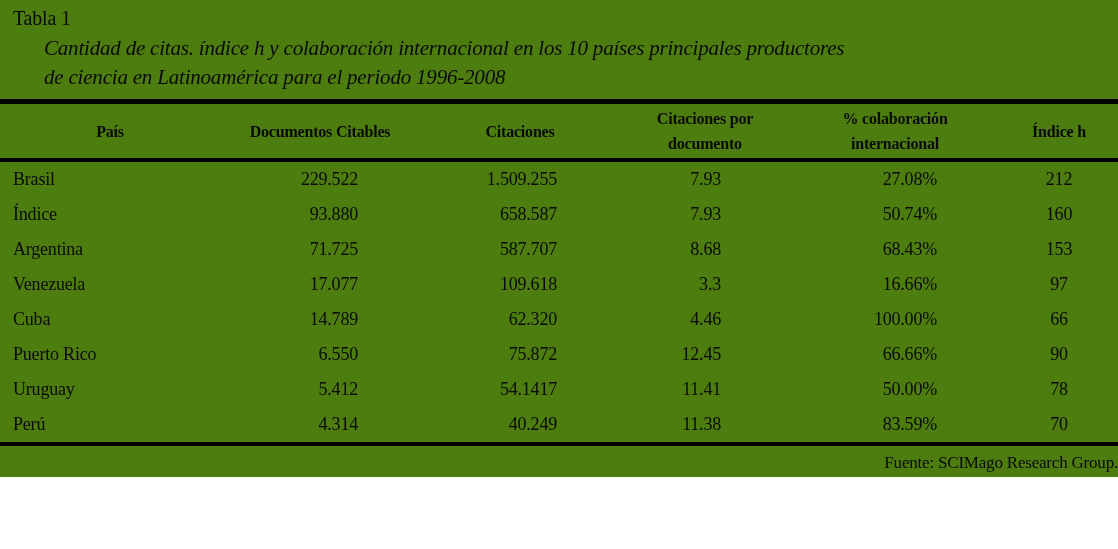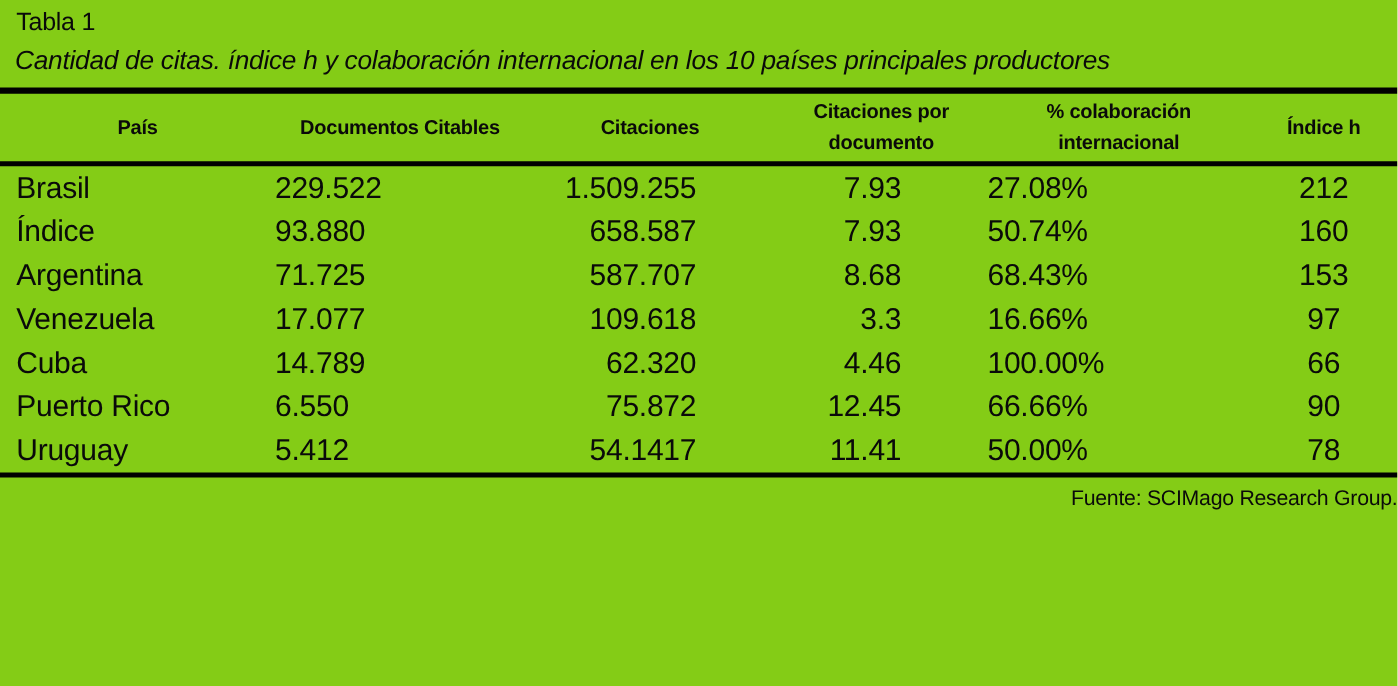--- a/index.html
+++ b/index.html
@@ -1,39 +1,39 @@
 <!DOCTYPE html>
 <html><head>
 <meta charset="utf-8">
 <style>
   * { margin: 0; padding: 0; box-sizing: border-box; }
   html, body { background: #ffffff; }
   .page {
     position: relative;
     width: 1118px;
-    height: 549px;
-    background: #84cc16;
+    height: 477px;
+    background: #4d7c0f;
     color: #0a0a0a;
-    font-family: Liberation Sans, sans-serif;
+    font-family: Liberation Serif, serif;
     letter-spacing: -0.2px;
     overflow: hidden;
   }
   .table-label {
     margin: 6px 0 0 13px;
     font-size: 20px;
     line-height: 24px;
     white-space: nowrap;
   }
   .caption {
     margin: 4px 0 0 12px;
     font-style: italic;
     font-size: 21px;
     line-height: 29px;
   }
-  .caption div { white-space: nowrap; }
+  .caption div { white-space: nowrap; margin-left: 32px; }
   .rule {
     width: 1118px;
     background: #000000;
   }
   .rule-thick { height: 5px; margin-top: 7px; }
   .rule-mid   { height: 4px; }
   table {
     width: 1118px;
     border-collapse: collapse;
     table-layout: fixed;
@@ -42,47 +42,48 @@
     height: 54px;
     font-weight: bold;
     font-size: 16px;
     line-height: 25px;
     text-align: center;
     vertical-align: middle;
     white-space: pre-line;
   }
   td {
     height: 35px;
-    font-size: 24px;
+    font-size: 18px;
     vertical-align: middle;
     white-space: nowrap;
   }
   .c1 { text-align: left;  padding-left: 13px; }
-  .c2 { text-align: left; padding-right: 62px; }
+  .c2 { text-align: right; padding-right: 62px; }
   .c3 { text-align: right; padding-right: 63px; margin-top: 40px; }
   .c4 { text-align: right; padding-right: 69px; }
-  .c5 { padding-right: 63px; }
+  .c5 { text-align: right; padding-right: 63px; }
   .c6 { text-align: center; }
   .source-note {
     margin: 6px 0 0 13px;
     font-size: 17px;
     line-height: 22px;
     white-space: nowrap;
     text-align: right;
   }
 </style>
 </head>
 <body>
 
 <div class="page">
 
   <div class="table-label">Tabla 1</div>
 
   <div class="caption">
     <div>Cantidad de citas. índice h y colaboración internacional en los 10 países principales productores</div>
+    <div>de ciencia en Latinoamérica para el periodo 1996-2008</div>
   </div>
 
   <div class="rule rule-thick"></div>
 
   <table>
     <colgroup>
       <col style="width:220px">
       <col style="width:200px">
       <col style="width:200px">
       <col style="width:170px">
@@ -164,20 +165,28 @@
           <td class="c6">90</td>
         </tr>
         <tr>
           <td class="c1">Uruguay</td>
           <td class="c2">5.412</td>
           <td class="c3">54.1417</td>
           <td class="c4">11.41</td>
           <td class="c5">50.00%</td>
           <td class="c6">78</td>
         </tr>
+        <tr>
+          <td class="c1">Perú</td>
+          <td class="c2">4.314</td>
+          <td class="c3">40.249</td>
+          <td class="c4">11.38</td>
+          <td class="c5">83.59%</td>
+          <td class="c6">70</td>
+        </tr>
       </tbody>
   </table>
 
   <div class="rule rule-mid"></div>
 
   <div class="source-note">Fuente: SCIMago Research Group.</div>
 
 </div>
 
 </body></html>

